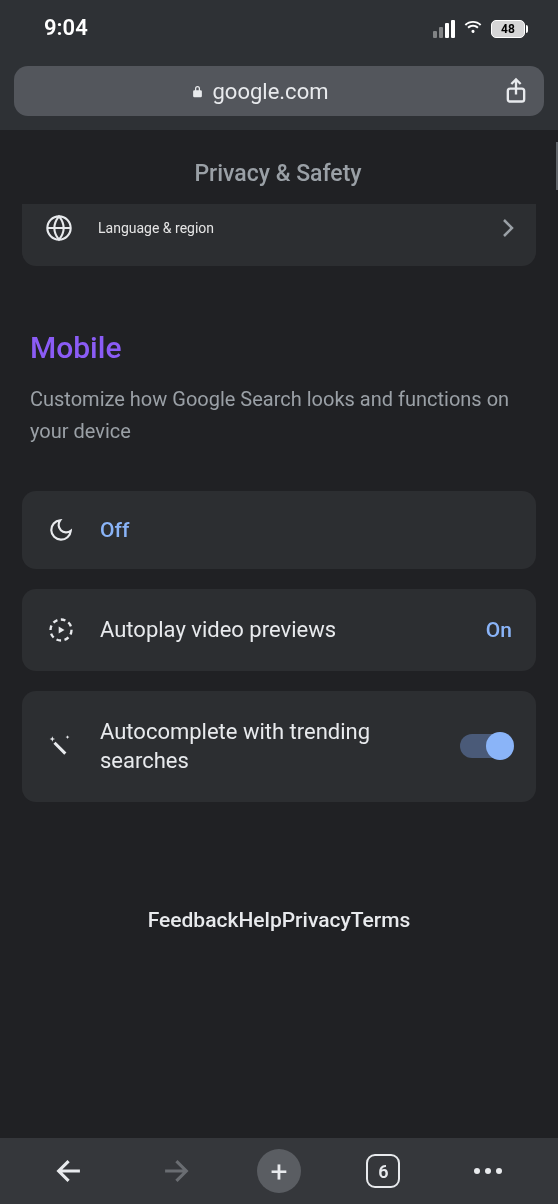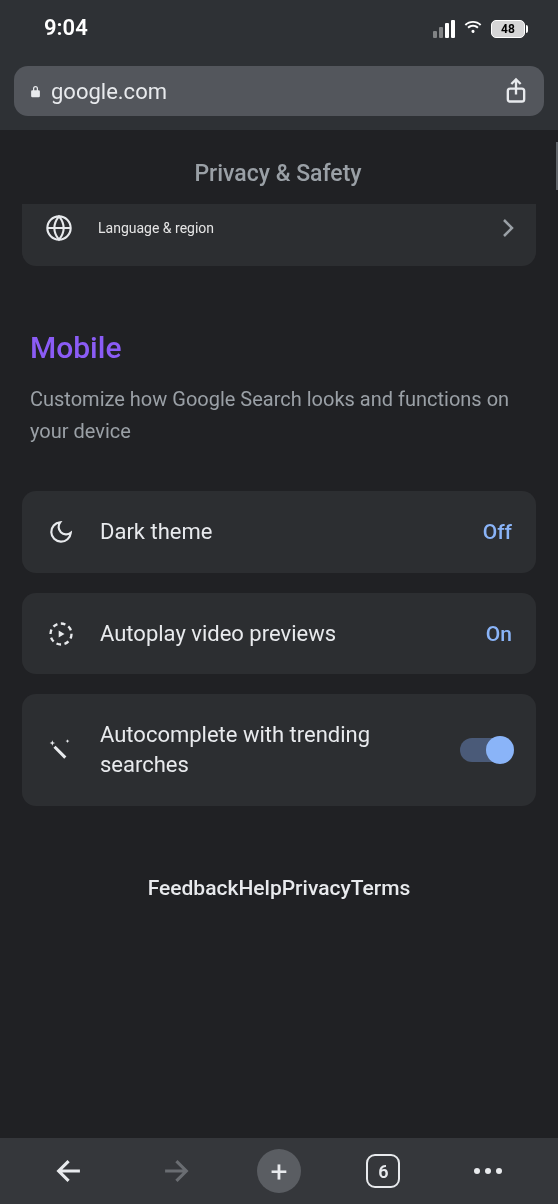--- a/index.html
+++ b/index.html
@@ -17,21 +17,21 @@
   .signal-bars span:nth-child(4){height:18px}
   .wifi { width:22px; height:22px; }
   .battery { display:flex; align-items:center; gap:1px; }
   .battery-body { width:34px; height:18px; border:1.5px solid #fff; border-radius:5px; padding:2px; display:flex; align-items:center; justify-content:center; background:rgba(255,255,255,.8); }
   .battery-body span { font-size:12px; font-weight:700; color:#000; }
   .battery-tip { width:2px; height:8px; background:#fff; border-radius:0 2px 2px 0; }
 
   
   .address-wrap { background:#2e3135; padding:12px 14px 14px; }
   .address-bar { height:50px; background:#53565c; border-radius:14px; display:flex; align-items:center; padding:0 14px; gap:12px; }
-  .address-center { flex:1; display:flex; align-items:center; gap:8px; color:#e8eaed; font-size:22px; }
+  .address-center { flex:1; display:flex; align-items:center; justify-content:center; gap:8px; color:#e8eaed; font-size:22px; }
   .lock { width:15px; height:15px; }
   .share-btn { width:28px; }
 
   
   .tabs { display:flex; height:62px; background:#202124;margin-top:12px; }
   .tab { flex:1; display:flex; align-items:center; justify-content:center; font-size:23px; color:#9aa0a6; font-weight:500; position:relative; }
   .tab.active { color:#8ab4f8; font-weight:600; }
   .tab.active::after { content:""; position:absolute; bottom:0; left:50%; transform:translateX(-50%); width:140px; height:4px; background:#8ab4f8; border-radius:4px 4px 0 0; }
   .tab-divider { width:2px; height:48px; background:#5f6368; align-self:flex-start; }
 
@@ -47,21 +47,21 @@
   .setting-card { background:#2c2e31; border-radius:14px; padding:26px 24px; margin-bottom:20px; display:flex; align-items:center; gap:24px; }
   .setting-card .icon { width:30px; display:flex; justify-content:center; color:#e8eaed; }
   .setting-card .label { flex:1; font-size:22px; color:#e8eaed; line-height:1.35; }
   .setting-value { font-size:21px; color:#8ab4f8; font-weight:500; }
 
   .toggle { width:52px; height:24px; background:#5f6368; border-radius:14px; position:relative; }
   .toggle.on { background:#4a5a78; }
   .toggle .knob { position:absolute; width:28px; height:28px; background:#8ab4f8; border-radius:50%; top:-2px; right:-2px; }
 
   
-  .footer-links { display:flex; justify-content:center; margin-top:70px; font-size:21px; color:#e8eaed; font-weight:500; }
+  .footer-links { display:flex; justify-content:center; margin-top:106px; font-size:21px; color:#e8eaed; font-weight:500; }
 
   
   .bottom-nav { position:absolute; bottom:0; left:0; right:0; height:66px; background:#35373b; display:flex; align-items:center; justify-content:space-around; padding:0 18px; }
   .nav-btn { width:50px; height:50px; display:flex; align-items:center; justify-content:center; color:#e8eaed; }
   .nav-btn.dim { color:#6a6d72; }
   .plus-circle { width:44px; height:44px; border-radius:50%; background:#5a5d62; display:flex; align-items:center; justify-content:center; font-size:30px; color:#e8eaed; }
   .tabs-count { width:34px; height:34px; border:2.5px solid #e8eaed; border-radius:9px; display:flex; align-items:center; justify-content:center; font-size:18px; font-weight:600; color:#e8eaed; }
   .dots { display:flex; gap:5px; }
   .dots span { width:6px; height:6px; background:#e8eaed; border-radius:50%; }
 </style>
@@ -126,21 +126,20 @@
 
   <h2 class="section-title">Mobile</h2>
   <p class="section-desc">Customize how Google Search looks and functions on your device</p>
 
   <div class="setting-card">
     <div class="icon">
       <svg width="26" height="26" viewBox="0 0 24 24" fill="none" stroke="#e8eaed" stroke-width="2">
           <path d="M21 12.8A9 9 0 1111.2 3a7 7 0 009.8 9.8z"></path>
         </svg>
     </div>
-    <div class="label">Dark theme</div>
     <div class="setting-value">Off</div>
   </div>
 
   <div class="setting-card">
     <div class="icon">
       <svg width="28" height="28" viewBox="0 0 24 24" fill="none" stroke="#e8eaed" stroke-width="2">
           <circle cx="12" cy="12" r="9" stroke-dasharray="4 3"></circle>
           <path d="M10 9l5 3-5 3V9z" fill="#e8eaed" stroke="none"></path>
         </svg>
     </div>

